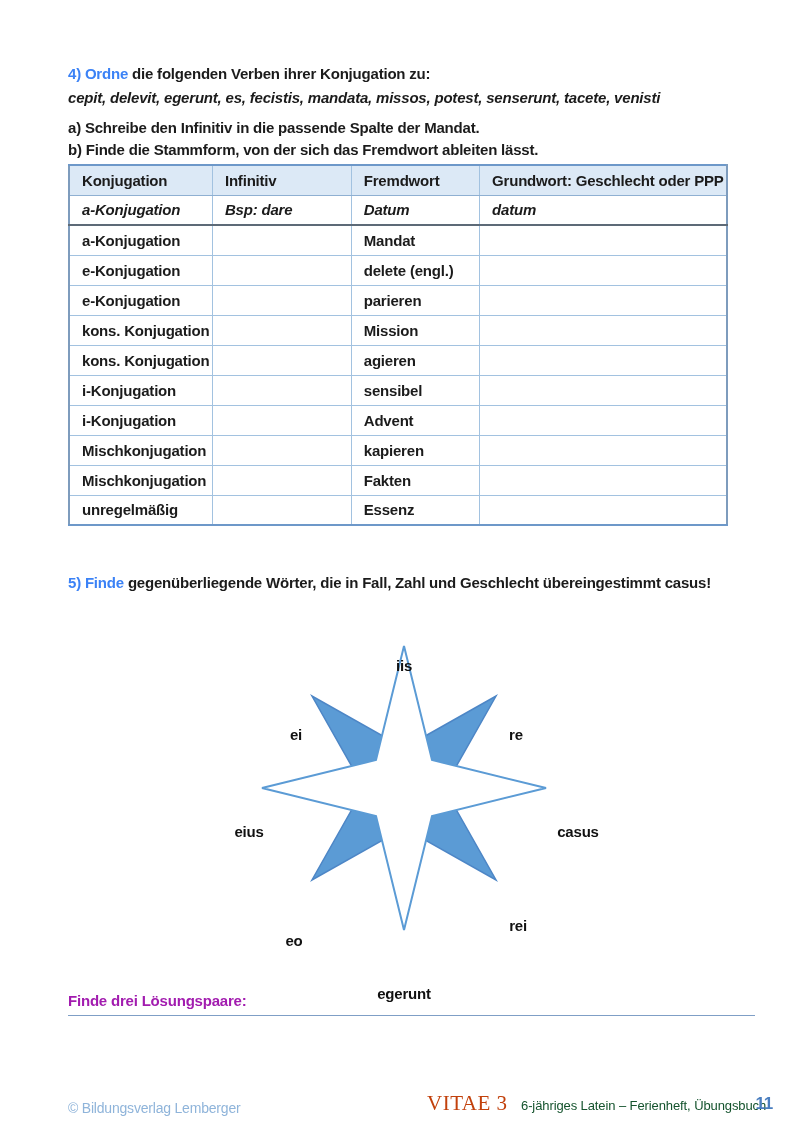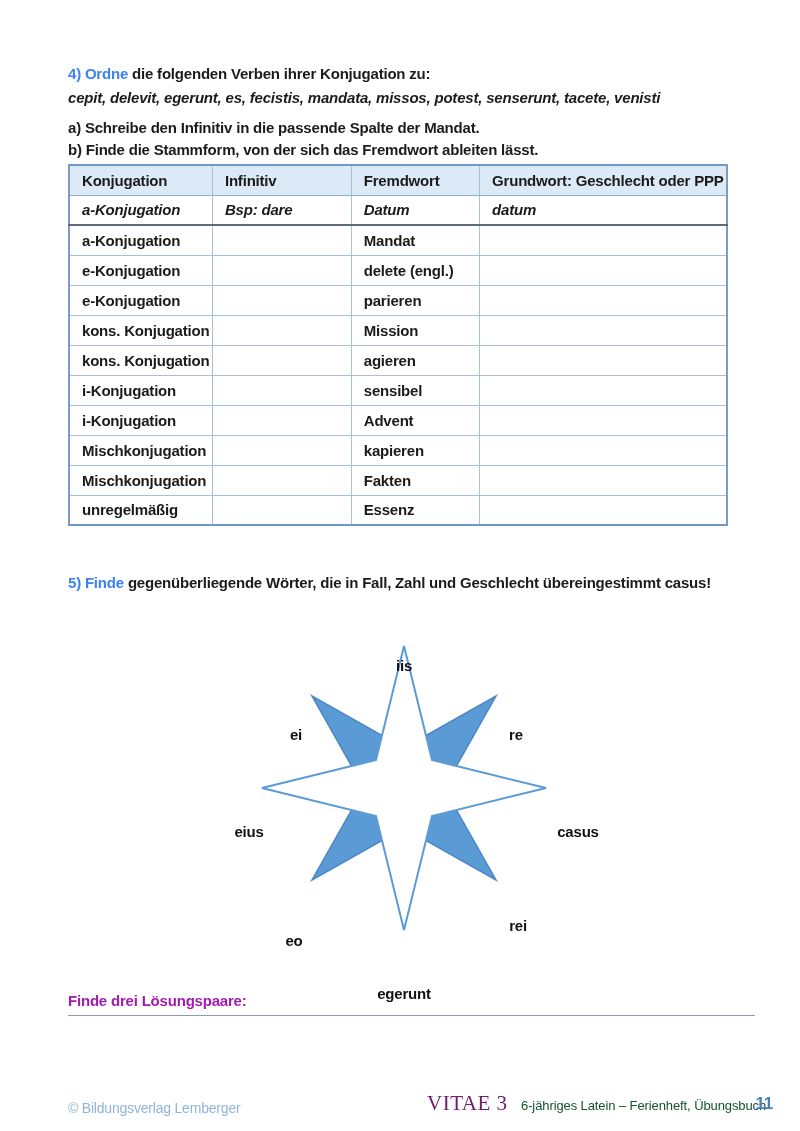--- a/index.html
+++ b/index.html
@@ -65,21 +65,21 @@
   
   .solution-prompt { font-size: 15px; font-weight: 600; color: #a21caf; }
   .solution-line { border-top: 1.5px solid #7f9fc6; width: 687px; }
 
   
   .footer-copyright { font-size: 14px; font-weight: 400; color: #8fb4da; }
   .footer-brand {
     font-family: "Liberation Serif", "DejaVu Serif", serif;
     font-size: 21px;
     font-weight: 400;
-    color: #701a75;
+    color: #c2410c;
     letter-spacing: 0.5px;
   }
   .footer-subtitle { font-size: 13px; font-weight: 400; color: #14532d; letter-spacing: -0.1px; }
   .footer-pagenum { font-size: 17px; font-weight: 700; color: #4a7ebf; }
 </style>
 </head>
 <body>
 
 <div class="page">
 

